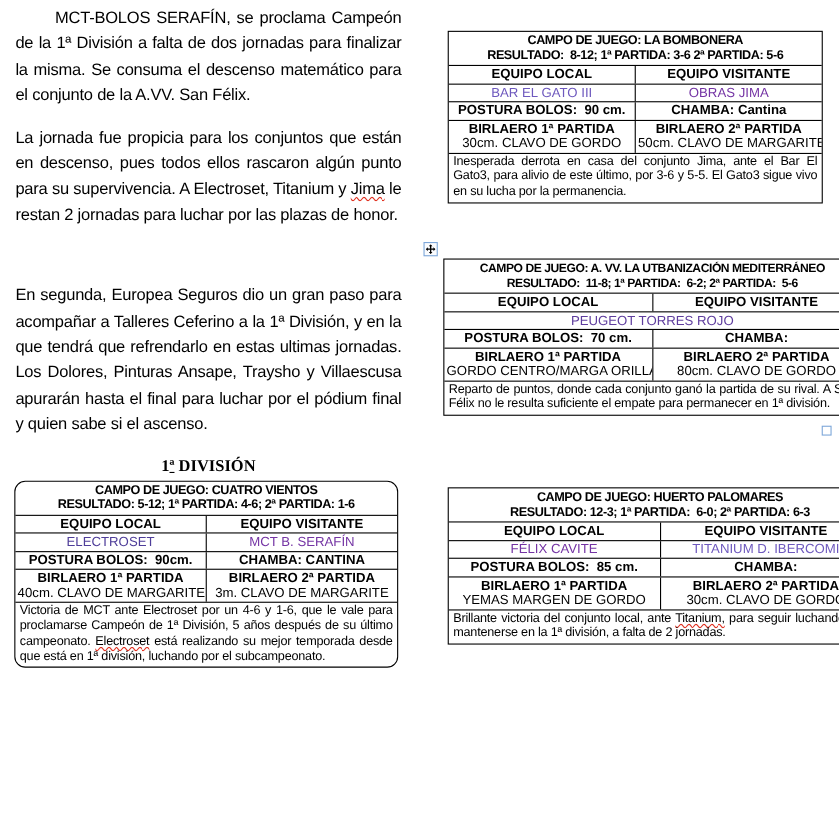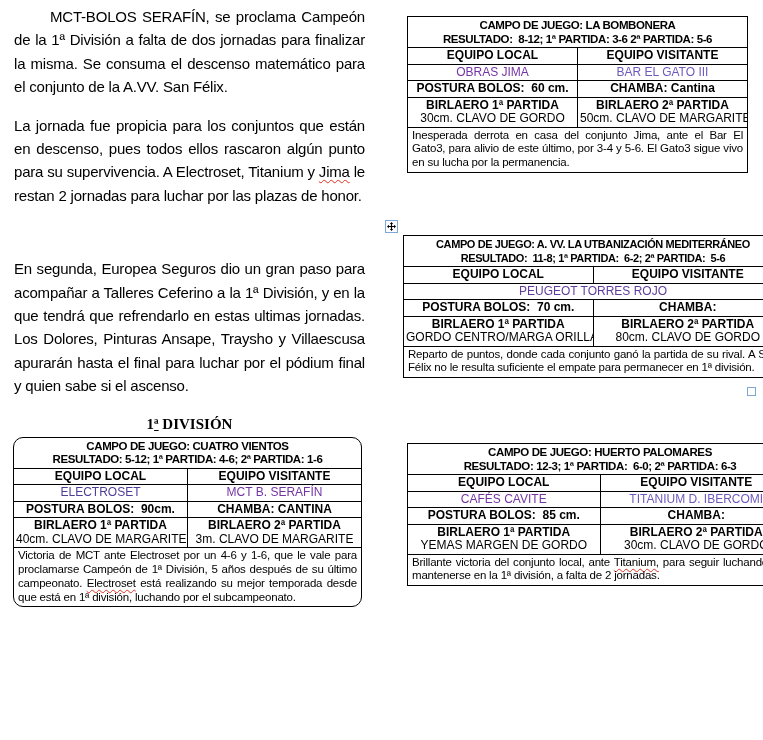--- a/index.html
+++ b/index.html
@@ -23,21 +23,21 @@
     font-family:"Liberation Serif",serif;font-weight:700;font-size:15px;
     text-align:center;margin:18px 0 0;white-space:pre;
   }
   .h-division .ord{text-decoration:underline;text-underline-offset:1px;}
   
   .match-table{
     position:absolute;box-sizing:border-box;background:#fff;
     border:1.5px solid #000;font-size:12px;line-height:13.5px;
   }
   .left-table{position:static;width:349px;margin:4px 0 0 -1px;border-radius:10px;}
-  .t-bombonera{left:407px;top:16px;width:341px;}
+  .t-bombonera{left:407px;top:28px;width:341px;}
   .t-mediterraneo{left:403px;top:235px;width:380px;}
   .t-palomares{left:407px;top:443px;width:386px;}
   .mt-title{
     border-bottom:1px solid #000;font-weight:700;text-align:center;
     padding:2px 0 1px;font-size:11.5px;letter-spacing:-0.4px;
   }
   .mt-title div{white-space:pre;overflow:hidden;}
   .t-mediterraneo .mt-title{font-size:11px;}
   .mt-row{display:flex;border-bottom:1px solid #000;}
   .mt-cell{flex:1;text-align:center;padding:1px 2px;white-space:pre;overflow:hidden;}
@@ -105,32 +105,32 @@
   <div class="match-table t-bombonera">
       <div class="mt-title">
         <div>CAMPO DE JUEGO: LA BOMBONERA</div>
         <div>RESULTADO:  8-12; 1ª PARTIDA: 3-6 2ª PARTIDA: 5-6</div>
       </div>
       <div class="mt-row">
         <div class="mt-cell bold">EQUIPO LOCAL</div>
         <div class="mt-cell bold">EQUIPO VISITANTE</div>
       </div>
       <div class="mt-row">
+        <div class="mt-cell" style="color: rgb(110, 89, 190);">BAR EL GATO III</div>
         <div class="mt-cell" style="color: rgb(116, 52, 164);">OBRAS JIMA</div>
-        <div class="mt-cell" style="color: rgb(110, 89, 190);">BAR EL GATO III</div>
       </div>
       <div class="mt-row">
-        <div class="mt-cell bold">POSTURA BOLOS:  60 cm.</div>
+        <div class="mt-cell bold">POSTURA BOLOS:  90 cm.</div>
         <div class="mt-cell bold">CHAMBA: Cantina</div>
       </div>
       <div class="mt-row">
         <div class="mt-cell"><div class="bold">BIRLAERO 1ª PARTIDA</div><div>30cm. CLAVO DE GORDO</div></div>
         <div class="mt-cell"><div class="bold">BIRLAERO 2ª PARTIDA</div><div>50cm. CLAVO DE MARGARITE</div></div>
       </div>
-      <div class="mt-footer"><span>Inesperada derrota en casa del conjunto Jima, ante el Bar El Gato3, para alivio de este último, por 3-4 y 5-6. El Gato3 sigue vivo en su lucha por la permanencia.</span></div>
+      <div class="mt-footer"><span>Inesperada derrota en casa del conjunto Jima, ante el Bar El Gato3, para alivio de este último, por 3-6 y 5-5. El Gato3 sigue vivo en su lucha por la permanencia.</span></div>
     </div>
 
   <div class="move-handle" title="">
     <svg viewBox="0 0 12 12" xmlns="http://www.w3.org/2000/svg">
       <path fill="#000" d="M6 0 L8.2 2.6 H6.8 V5.2 H9.4 V3.8 L12 6 L9.4 8.2 V6.8 H6.8 V9.4 H8.2 L6 12 L3.8 9.4 H5.2 V6.8 H2.6 V8.2 L0 6 L2.6 3.8 V5.2 H5.2 V2.6 H3.8 Z"></path>
     </svg>
   </div>
 
   <div class="match-table t-mediterraneo">
       <div class="mt-title">
@@ -160,21 +160,21 @@
   <div class="match-table t-palomares">
       <div class="mt-title">
         <div>CAMPO DE JUEGO: HUERTO PALOMARES</div>
         <div>RESULTADO: 12-3; 1ª PARTIDA:  6-0; 2ª PARTIDA: 6-3</div>
       </div>
       <div class="mt-row">
         <div class="mt-cell bold">EQUIPO LOCAL</div>
         <div class="mt-cell bold">EQUIPO VISITANTE</div>
       </div>
       <div class="mt-row">
-        <div class="mt-cell" style="color: rgb(116, 52, 164);">CAFÉS CAVITE</div>
+        <div class="mt-cell" style="color: rgb(116, 52, 164);">FÉLIX CAVITE</div>
         <div class="mt-cell" style="color: rgb(110, 89, 190);">TITANIUM D. IBERCOMI</div>
       </div>
       <div class="mt-row">
         <div class="mt-cell bold">POSTURA BOLOS:  85 cm.</div>
         <div class="mt-cell bold">CHAMBA:</div>
       </div>
       <div class="mt-row">
         <div class="mt-cell"><div class="bold">BIRLAERO 1ª PARTIDA</div><div>YEMAS MARGEN DE GORDO</div></div>
         <div class="mt-cell"><div class="bold">BIRLAERO 2ª PARTIDA</div><div>30cm. CLAVO DE GORDO</div></div>
       </div>

